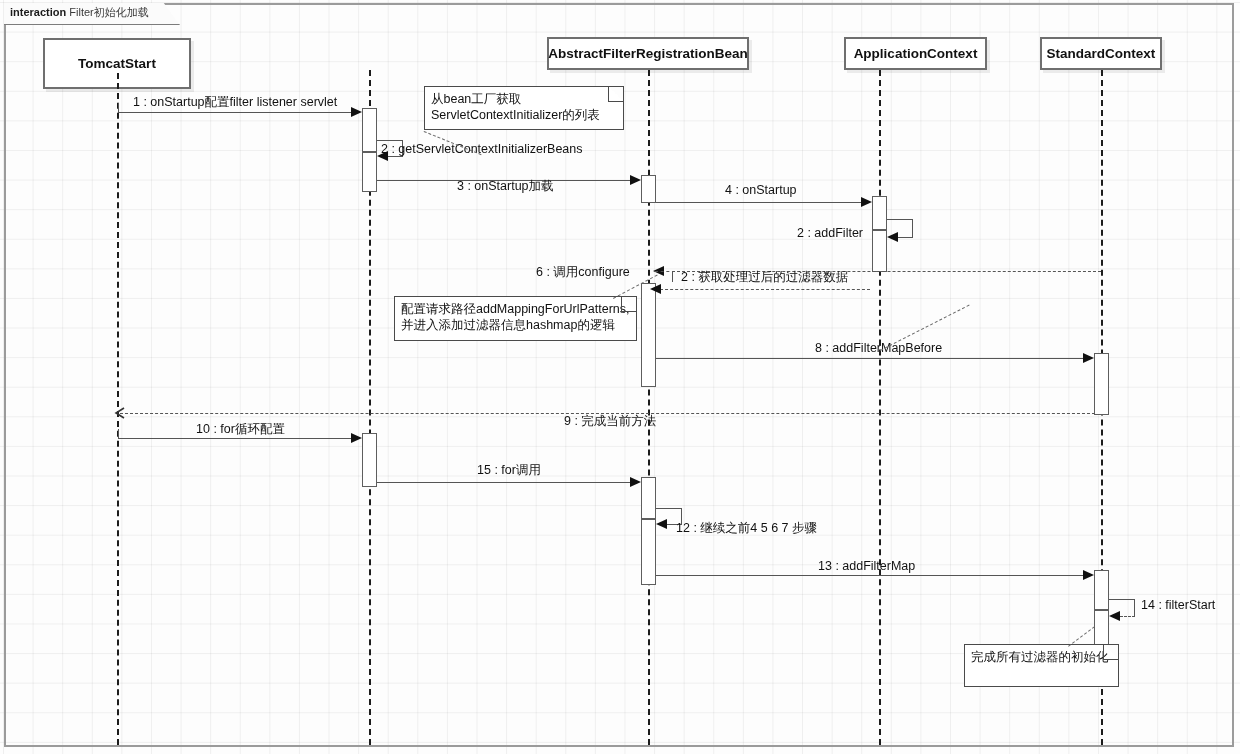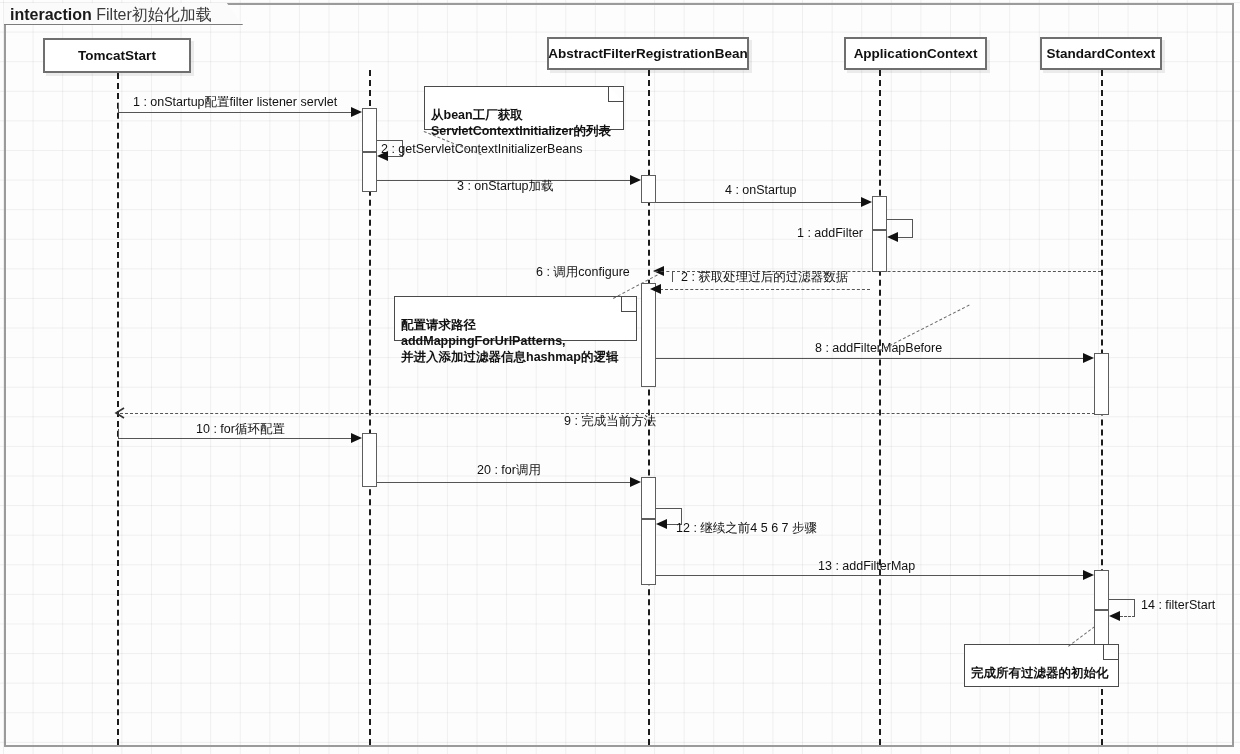--- a/index.html
+++ b/index.html
@@ -16,21 +16,21 @@
   
   .frame{
     position:absolute;left:4px;top:3px;width:1230px;height:744px;
     border:2px solid #9b9b9b;box-sizing:border-box;background:transparent;
   }
   .frame-tab{
     position:absolute;left:4px;top:3px;height:22px;
     border:1px solid #7c7c7c;border-left:none;border-top:none;
     background:#fbfbfb;
     padding:2px 30px 2px 6px;box-sizing:border-box;
-    font-size:16px;color:#1a1a1a;white-space:nowrap;
+    font-size:11px;color:#1a1a1a;white-space:nowrap;
     clip-path:polygon(0 0,calc(100% - 16px) 0,100% 100%,0 100%);
   }
   .frame-tab b{font-weight:bold;}
   .frame-tab span.t2{color:#3a3a3a;}
   
   .head{
     position:absolute;box-sizing:border-box;
     background:#ffffff;border:2px solid #6f6f6f;
     display:flex;align-items:center;justify-content:center;
     font-size:13.5px;font-weight:bold;color:#111;
@@ -66,41 +66,41 @@
     position:absolute;width:12px;height:12px;
   }
   .msg-label{
     position:absolute;font-size:12.5px;color:#111;white-space:nowrap;
     line-height:14px;
   }
   
   .note{
     position:absolute;box-sizing:border-box;background:#ffffff;
     border:1.5px solid #4a4a4a;font-size:12.5px;line-height:16px;
-    color:#111;padding:20px 6px;font-weight:bold;
+    color:#111;padding:4px 6px;
   }
   .note .fold{
     position:absolute;top:0;right:0;width:14px;height:14px;
     background:linear-gradient(to bottom left,#fdfdfd 0 50%,transparent 50%);
     border-left:1.5px solid #4a4a4a;border-bottom:1.5px solid #4a4a4a;
   }
   .note-line{position:absolute;height:0;border-top:1.4px dashed #6a6a6a;transform-origin:0 0;}
 </style>
 </head>
 <body>
 
 <div id="canvas">
 
   <div class="frame"></div>
   <div class="frame-tab">
     <b>interaction</b>
     <span class="t2">Filter初始化加载</span>
   </div>
 
-  <div class="head" style="left:43px;top:38px;width:148px;height:35px;">
+  <div class="head" style="left:43px;top:38px;width:148px;height:51px;">
     <span>TomcatStart</span>
   </div>
   <div class="head" style="left:547px;top:37px;width:202px;height:33px;">
     <span>AbstractFilterRegistrationBean</span>
   </div>
   <div class="head" style="left:844px;top:37px;width:143px;height:33px;">
     <span>ApplicationContext</span>
   </div>
   <div class="head" style="left:1040px;top:37px;width:122px;height:33px;">
     <span>StandardContext</span>
@@ -148,21 +148,21 @@
   <div class="msg-label" style="left:457px;top:179px;">3 : onStartup加载</div>
 
   <div class="msg-line" style="left:656px;top:202px;width:208px;"></div>
   <div class="arrow-r" style="left:861px;top:197px;"></div>
   <div class="msg-label" style="left:725px;top:183px;">4 : onStartup</div>
 
   <div class="msg-line" style="left:887px;top:219px;width:26px;"></div>
   <div class="msg-v" style="left:912px;top:219px;height:18px;"></div>
   <div class="msg-line" style="left:898px;top:237px;width:15px;"></div>
   <div class="arrow-l" style="left:887px;top:232px;"></div>
-  <div class="msg-label" style="left:797px;top:226px;">1 : addFilter</div>
+  <div class="msg-label" style="left:797px;top:226px;">2 : addFilter</div>
 
   <div class="msg-line dashed" style="left:660px;top:289px;width:210px;"></div>
   <div class="arrow-l" style="left:650px;top:284px;"></div>
   <div class="msg-label" style="left:536px;top:265px;">6 : 调用configure</div>
 
   <div class="msg-line dashed" style="left:672px;top:271px;width:429px;"></div>
   <div class="msg-v" style="left:672px;top:271px;height:11px;"></div>
   <div class="arrow-l" style="left:653px;top:266px;"></div>
   <div class="msg-line dashed" style="left:655px;top:271px;width:20px;"></div>
   <div class="msg-label" style="left:681px;top:270px;">2 : 获取处理过后的过滤器数据</div>
@@ -177,21 +177,21 @@
   </svg>
   <div class="msg-label" style="left:564px;top:414px;">9 : 完成当前方法</div>
 
   <div class="msg-line" style="left:118px;top:438px;width:236px;"></div>
   <div class="msg-v" style="left:118px;top:429px;height:10px;"></div>
   <div class="arrow-r" style="left:351px;top:433px;"></div>
   <div class="msg-label" style="left:196px;top:414px;margin-top:8px;">10 : for循环配置</div>
 
   <div class="msg-line" style="left:377px;top:482px;width:256px;"></div>
   <div class="arrow-r" style="left:630px;top:477px;"></div>
-  <div class="msg-label" style="left:477px;top:463px;">20 : for调用</div>
+  <div class="msg-label" style="left:477px;top:463px;">15 : for调用</div>
 
   <div class="msg-line" style="left:656px;top:508px;width:26px;"></div>
   <div class="msg-v" style="left:681px;top:508px;height:16px;"></div>
   <div class="msg-line" style="left:667px;top:524px;width:15px;"></div>
   <div class="arrow-l" style="left:656px;top:519px;"></div>
   <div class="msg-label" style="left:676px;top:521px;">12 : 继续之前4 5 6 7 步骤</div>
 
   <div class="msg-line" style="left:656px;top:575px;width:428px;"></div>
   <div class="arrow-r" style="left:1083px;top:570px;"></div>
   <div class="msg-label" style="left:818px;top:559px;text-align:center;">13 : addFilterMap</div>

